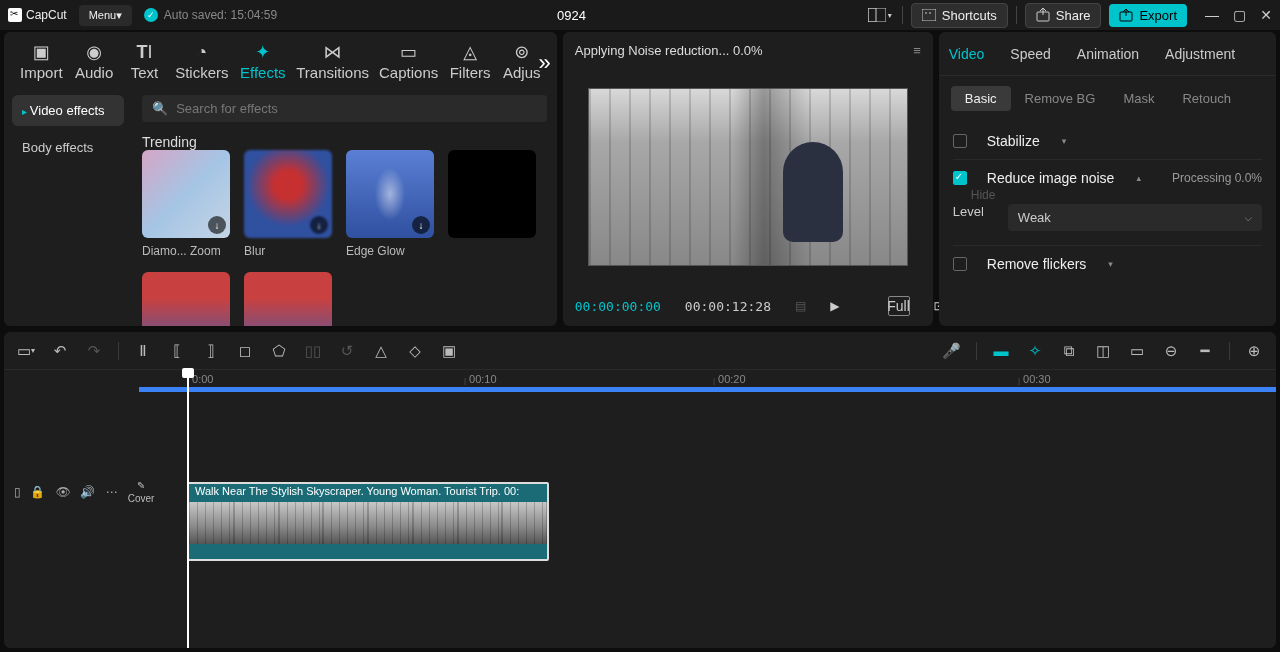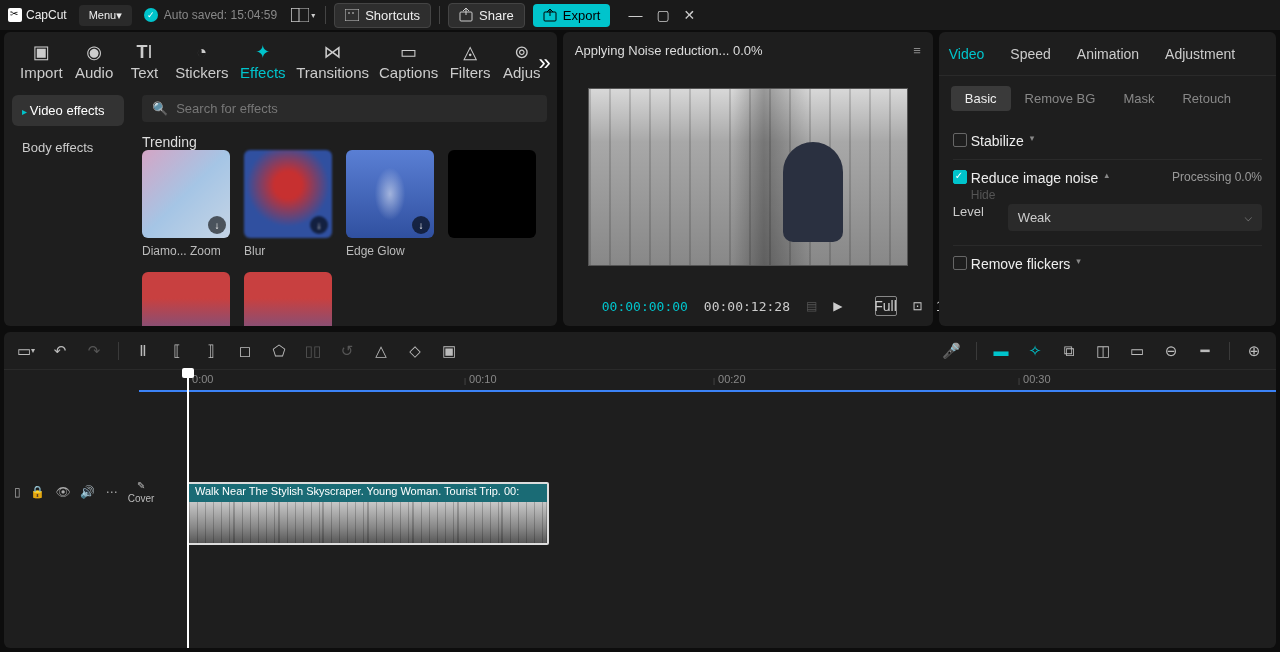--- a/index.html
+++ b/index.html
@@ -60,37 +60,37 @@
 
 .preview-panel { width: 370px; background: #1e1e1e; border-radius: 6px; display: flex; flex-direction: column; }
 .preview-header { height: 36px; display: flex; align-items: center; padding: 0 12px; justify-content: space-between; }
 .preview-status { color: #ddd; font-size: 13px; }
 .preview-stage { flex: 1; display: flex; align-items: center; justify-content: center; padding: 0 10px; }
 .preview-video { width: 320px; height: 178px; background: linear-gradient(180deg, #d8d8d8 0%, #a8a8a8 30%, #888 100%); position: relative; border: 1px solid #555; }
 .preview-video::before { content:''; position:absolute; inset:0; background: 
   linear-gradient(90deg, transparent 45%, rgba(0,0,0,0.3) 55%, transparent 70%),
   repeating-linear-gradient(90deg, rgba(0,0,0,0.15) 0 2px, transparent 2px 20px); }
 .person-sil { position: absolute; right: 20%; top: 30%; width: 60px; height: 100px; background: #2a3040; border-radius: 30px 30px 10px 10px; }
-.preview-controls { height: 40px; display: flex; align-items: center; padding: 0 12px; gap: 16px; margin-left: 27px; }
+.preview-controls { height: 40px; display: flex; align-items: center; padding: 0 12px; gap: 24px; }
 .timecode { color: #00c4cc; font-size: 13px; font-family: monospace; }
 .timecode-total { color: #ccc; font-size: 13px; font-family: monospace; }
 .pc-spacer { flex: 1; }
 .pc-icon { width: 22px; height: 20px; display: flex; align-items: center; justify-content: center; cursor: pointer; color: #ccc; font-size: 12px; }
 .pc-box { border: 1px solid #888; border-radius: 2px; padding: 0 3px; font-size: 14px; }
 
 
 .right-panel { width: 338px; background: #1e1e1e; border-radius: 6px; display: flex; flex-direction: column; }
 .rp-tabs { display: flex; padding: 0 8px; border-bottom: 1px solid #2a2a2a; height: 44px; align-items: center; gap: 22px; }
 .rp-tab { font-size: 14px; color: #ccc; padding: 10px 2px; cursor: pointer; }
 .rp-tab.active { color: #00c4cc; }
 .rp-subtabs { display: flex; gap: 0; padding: 10px 12px; }
 .rp-subtab { padding: 5px 14px; font-size: 13px; color: #888; cursor: pointer; border-radius: 4px; }
 .rp-subtab.active { background: #3a3a3a; color: #eee; }
 .rp-body { padding: 2px 14px; }
-.rp-row { display: flex; align-items: flex-start; padding: 10px 0; border-bottom: 1px solid #2a2a2a; gap: 4px; }
+.rp-row { display: flex; align-items: center; padding: 10px 0; border-bottom: 1px solid #2a2a2a; gap: 20px; }
 .rp-row:last-child { border-bottom: none; }
 .chk { width: 14px; height: 14px; border: 1px solid #666; border-radius: 2px; display: inline-block; }
 .chk.on { background: #00c4cc; border-color: #00c4cc; position: relative; }
 .chk.on::after { content: '✓'; color: #fff; font-size: 10px; position: absolute; top: -1px; left: 1px; }
 .rp-label { font-size: 14px; color: #eee; flex: 0 0 auto; }
 .caret { font-size: 9px; color: #888; margin-left: 2px; }
 .rp-right-text { margin-left: auto; font-size: 12px; color: #999; }
 .rp-sub { padding: 8px 0 14px 0; display: flex; align-items: flex-start; gap: 24px; border-bottom: 1px solid #2a2a2a; position: relative; }
 .hide-text { position: absolute; top: -8px; left: 18px; font-size: 12px; color: #555; }
 .select-box { flex: 1; background: #2a2a2a; border-radius: 4px; padding: 6px 10px; display: flex; justify-content: space-between; align-items: center; cursor: pointer; }
@@ -105,28 +105,28 @@
 .tl-sep { width: 1px; height: 18px; background: #3a3a3a; }
 
 .tl-body { flex: 1; display: flex; }
 .tl-left { width: 135px; display: flex; flex-direction: column; }
 .tl-left-spacer { flex: 1; }
 .track-controls { height: 76px; display: flex; align-items: center; gap: 10px; padding: 0 10px; color: #aaa; }
 .tc-icon { font-size: 12px; cursor: pointer; }
 .cover-btn { width: 32px; display: flex; flex-direction: column; align-items: center; gap: 2px; font-size: 10px; color: #bbb; cursor: pointer; margin-left: auto; }
 
 .tl-tracks { flex: 1; position: relative; }
-.ruler { height: 22px; position: relative; border-bottom: 2px solid #3b82f6; }
+.ruler { height: 22px; position: relative; border-bottom: 5px solid #3b82f6; }
 .ruler-mark { position: absolute; top: 3px; font-size: 11px; color: #888; }
 .ruler-mark::before { content: '|'; font-size: 8px; margin-right: 3px; color: #555; }
 .playhead { position: absolute; top: 0; bottom: 0; width: 2px; background: #fff; left: 48px; }
 .playhead::before { content:''; position: absolute; top: -2px; left: -5px; width: 12px; height: 10px; background: #fff; border-radius: 2px; }
 
 .track-area { position: absolute; top: 22px; left: 0; right: 0; bottom: 0; }
-.clip { position: absolute; left: 48px; top: 90px; width: 362px; height: 63px; border: 2px solid #ddd; border-radius: 2px; overflow: hidden; background: #1a6b75; }
+.clip { position: absolute; left: 48px; top: 90px; width: 362px; height: 79px; border: 2px solid #ddd; border-radius: 2px; overflow: hidden; background: #1a6b75; }
 .clip-header { height: 18px; background: #1a6b75; color: #fff; font-size: 11px; padding: 1px 6px; white-space: nowrap; overflow: hidden; }
 .clip-thumbs { display: flex; height: 42px; }
 .clip-thumb { flex: 1; background: linear-gradient(180deg,#c8c8c8 0%,#888 60%,#555 100%); border-right: 1px solid rgba(0,0,0,0.2); position: relative; }
 .clip-thumb::after { content:''; position:absolute; inset:0; background: repeating-linear-gradient(90deg, rgba(0,0,0,0.2) 0 1px, transparent 1px 8px); }
 .clip-footer { height: 10px; background: #1a6b75; }
 
 svg { display: block; }
 </style>
 </head>
 <body>
@@ -137,20 +137,21 @@
     <span>CapCut</span>
   </div>
   <button class="menu-btn">
     <span>Menu</span>
     <span>▾</span>
   </button>
   <div class="autosave">
     <span class="autosave-dot"></span>
     <span>Auto saved: 15:04:59</span>
   </div>
+  <div class="title-center">0924</div>
   <div class="title-right">
     <div class="title-icon-btn">
       <svg width="18" height="14" viewBox="0 0 18 14">
           <rect x="0" y="0" width="18" height="14" fill="none" stroke="#ccc"></rect>
           <rect x="0" y="0" width="8" height="14" fill="none" stroke="#ccc"></rect>
         </svg>
       <span style="font-size:8px;margin-left:2px;">▾</span>
     </div>
     <div class="divider-v"></div>
     <button class="pill-btn">

